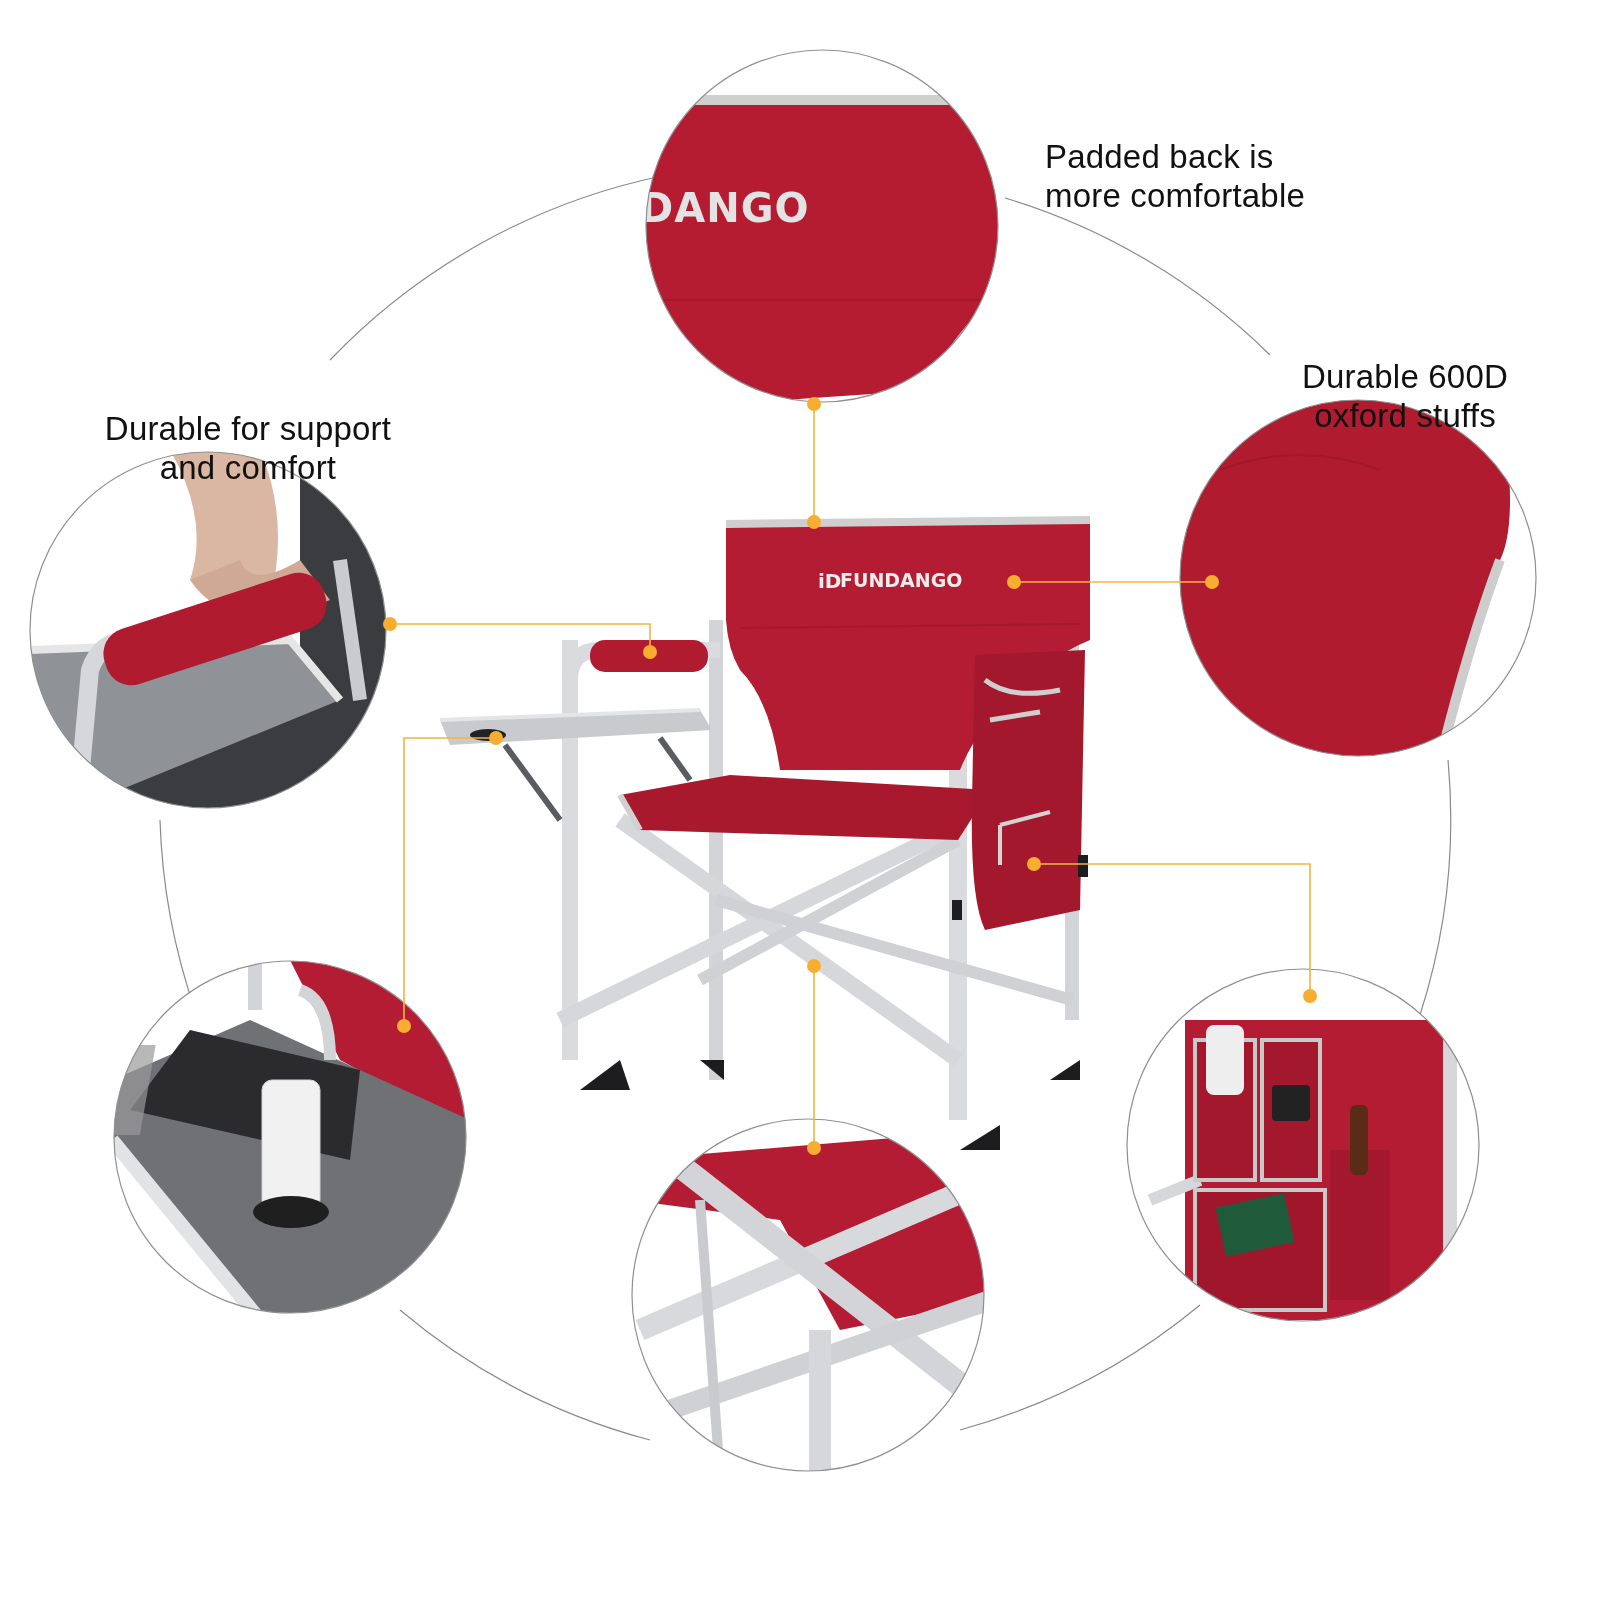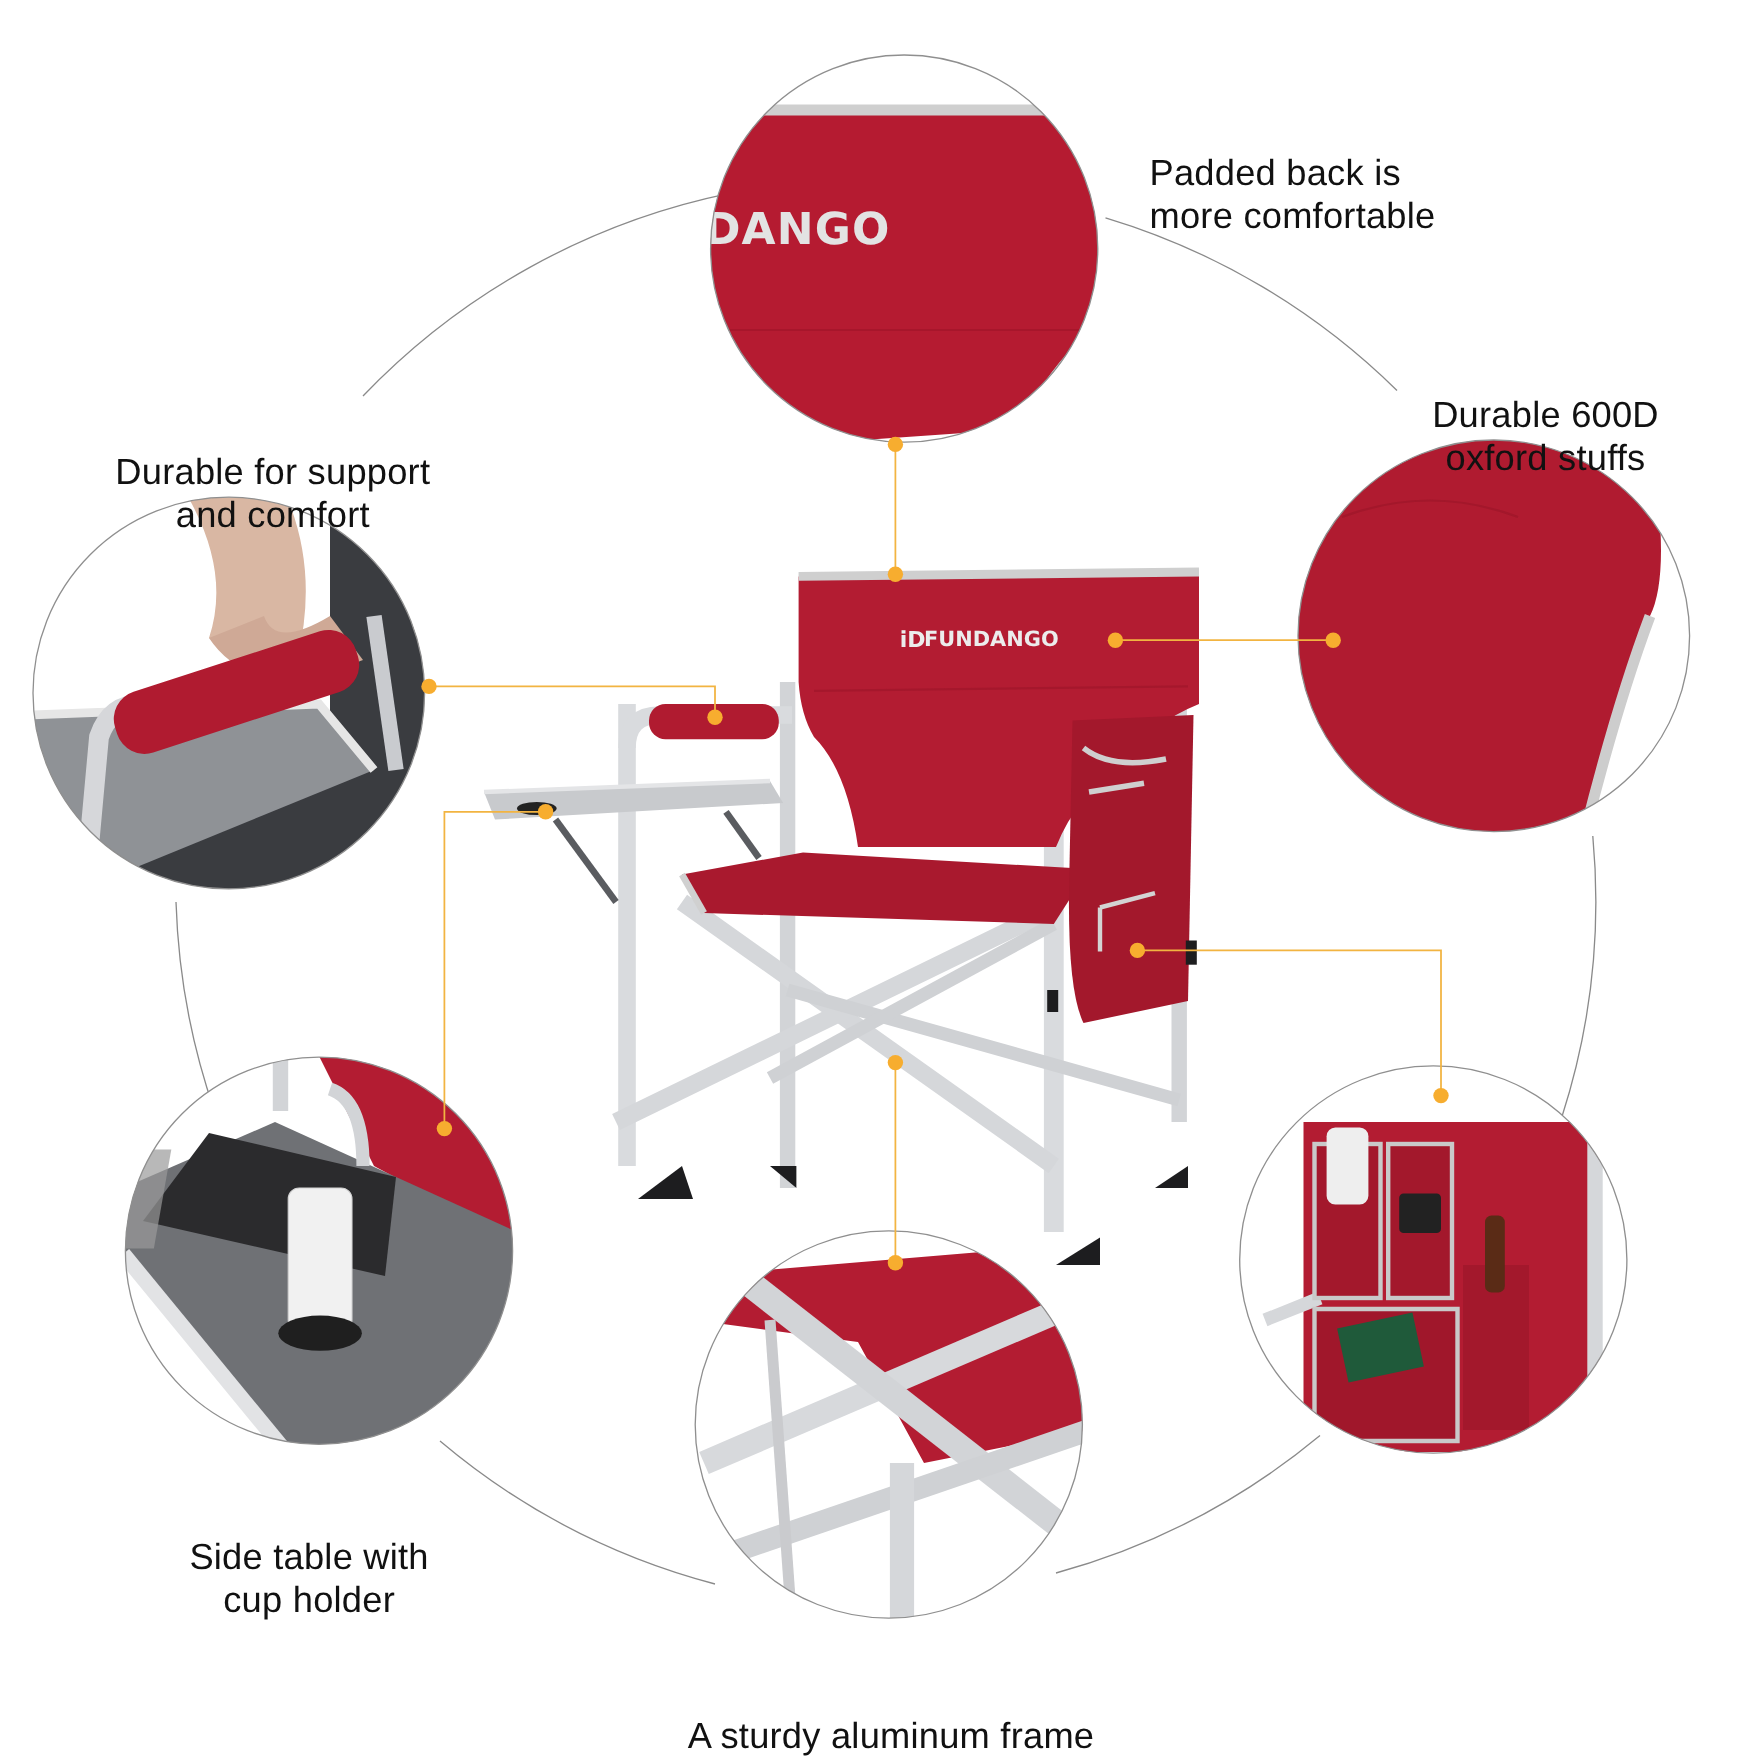--- a/index.html
+++ b/index.html
@@ -226,19 +226,16 @@
 
   <div class="label left" style="left:1045px; top:100px;">Padded back is
 more comfortable</div>
 
   <div class="label center" style="left:70px; top:372px; width:356px;">Durable for support
 and comfort</div>
 
   <div class="label center" style="left:1280px; top:320px; width:250px;">Durable 600D
 oxford stuffs</div>
 
-  <div class="label center" style="left:150px; top:1358px; width:262px;">Side table with
-cup holder</div>
-
-  <div class="label center" style="left:600px; top:1521px; width:420px;">A sturdy aluminum frame</div>
+
 
 
 </div>
 
 </body></html>

